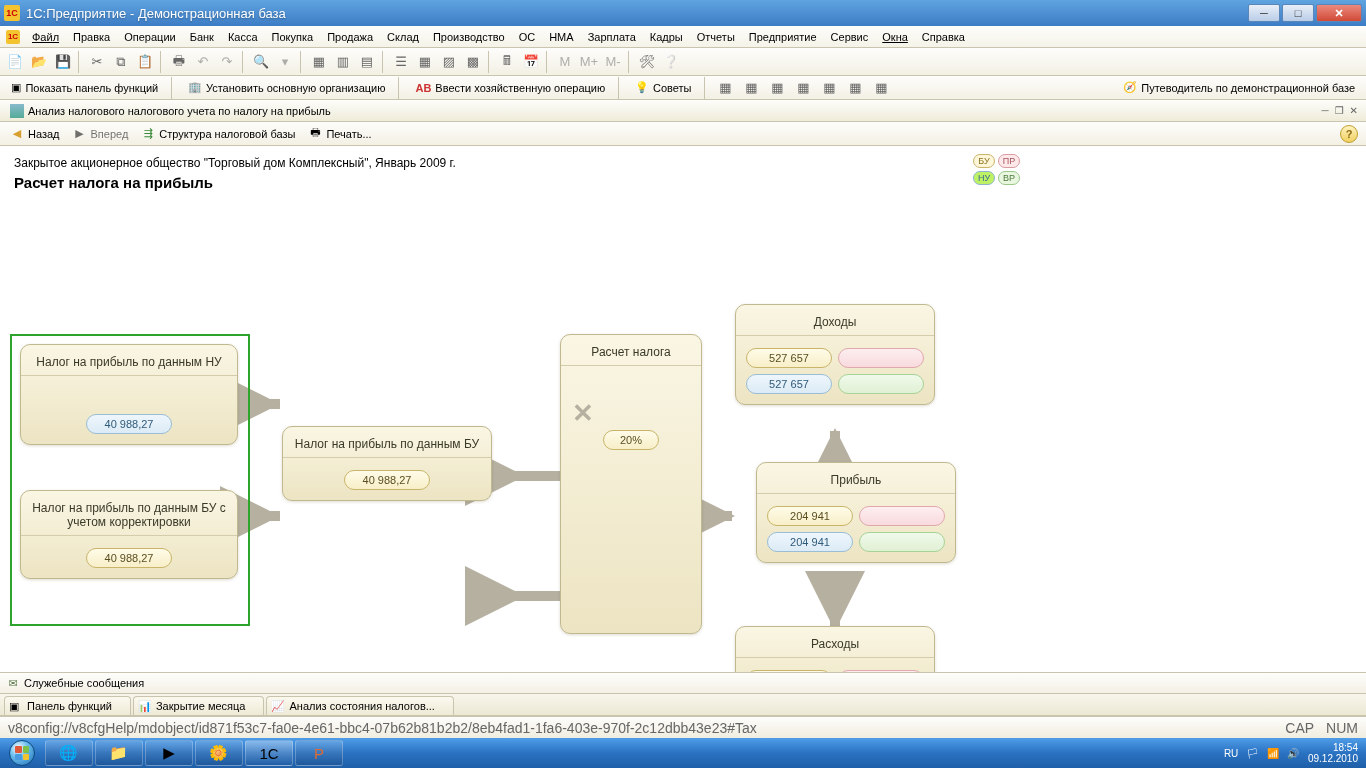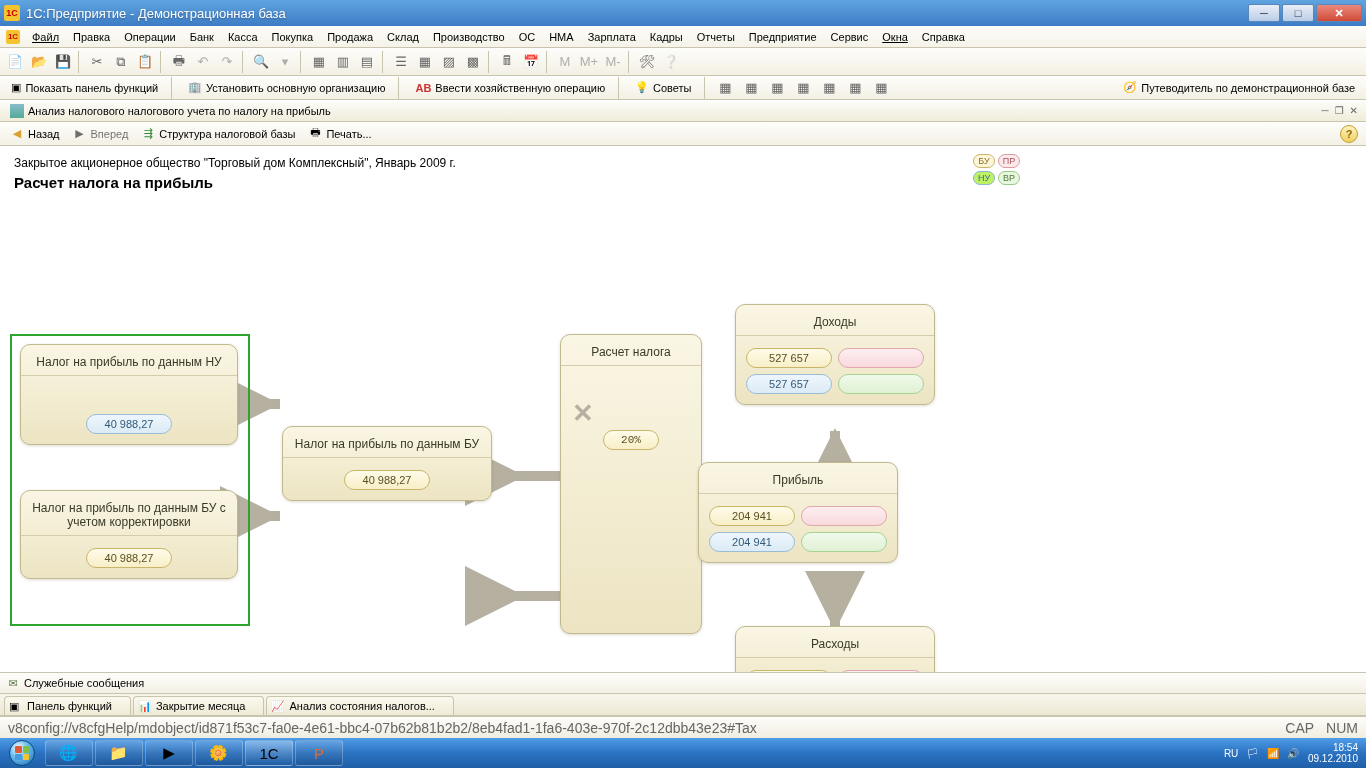--- a/index.html
+++ b/index.html
@@ -286,41 +286,41 @@
           <div class="pill y">40 988,27</div>
         </div>
     </div>
 
 
     <div class="card" style="left:560px;top:128px;width:142px;height:300px;">
       <div class="ctitle">Расчет налога</div>
       <div class="csep"></div>
       <div class="cbody" style="height:240px;justify-content:flex-start;">
         <div style="height:46px;"></div>
-        <div class="pill y" style="width:56px;font-family:Liberation Mono, monospace;">20%</div>
+        <div class="pill y" style="width:56px;">20%</div>
       </div>
     </div>
     <div class="xmark" style="left:572px;top:192px;">✕</div>
 
     <div class="card" style="left:735px;top:98px;width:200px;">
       <div class="ctitle">Доходы</div>
       <div class="csep"></div>
       <div class="cbody">
         <div class="pillrow">
             <div class="pill y">527 657</div>
             <div class="pill p"></div>
           </div>
         <div class="pillrow">
             <div class="pill b">527 657</div>
             <div class="pill g"></div>
           </div>
       </div>
     </div>
 
-    <div class="card" style="left:698px;top:256px;width:200px;">
+    <div class="card" style="left:756px;top:256px;width:200px;">
       <div class="ctitle">Прибыль</div>
       <div class="csep"></div>
       <div class="cbody">
         <div class="pillrow">
             <div class="pill y">204 941</div>
             <div class="pill p"></div>
           </div>
         <div class="pillrow">
             <div class="pill b">204 941</div>
             <div class="pill g"></div>

